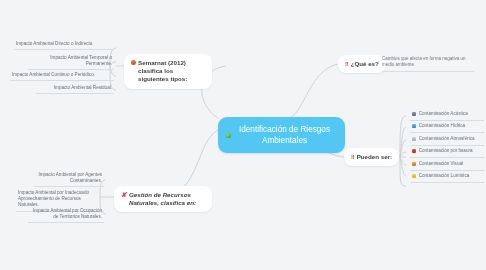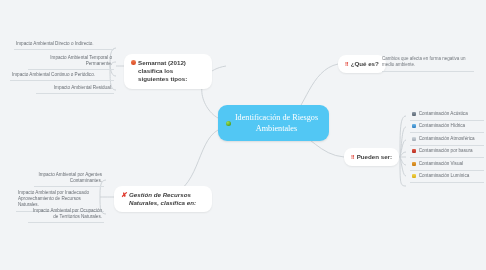--- a/index.html
+++ b/index.html
@@ -148,21 +148,21 @@
     <path d="M124,66 C120,66 118,66 116,66"></path>
     <path d="M116,48 C110,48 110,58 110,66 C110,82 110,90 116,90"></path>
     <path d="M116,62 C112,62 111,64 110,66"></path>
     <path d="M116,76 C112,76 111,72 110,66"></path>
 
     <path d="M114,197 C110,197 108,197 106,197"></path>
     <path d="M106,180 C100,180 100,188 100,197 C100,208 100,214 106,214"></path>
     <path d="M106,197 C103,197 102,197 100,197"></path>
   </svg>
 
-  <div class="node central" style="left:218px; top:105px; width:111px;font-family:Liberation Serif, serif;">
+  <div class="node central" style="left:218px; top:117px; width:127px;">
     <span class="ico ico-dot"></span>
     <span class="lbl">Identificación de Riesgos Ambientales</span>
   </div>
 
   <div class="node pill" style="left:338px; top:55px;">
     <span class="ico ico-bang">‼</span>
     <span class="txt">¿Qué es?</span>
   </div>
   <div class="node desc" style="left:382px; top:56px;">Cambios que afecta en forma negativa un medio ambiente.</div>
 

